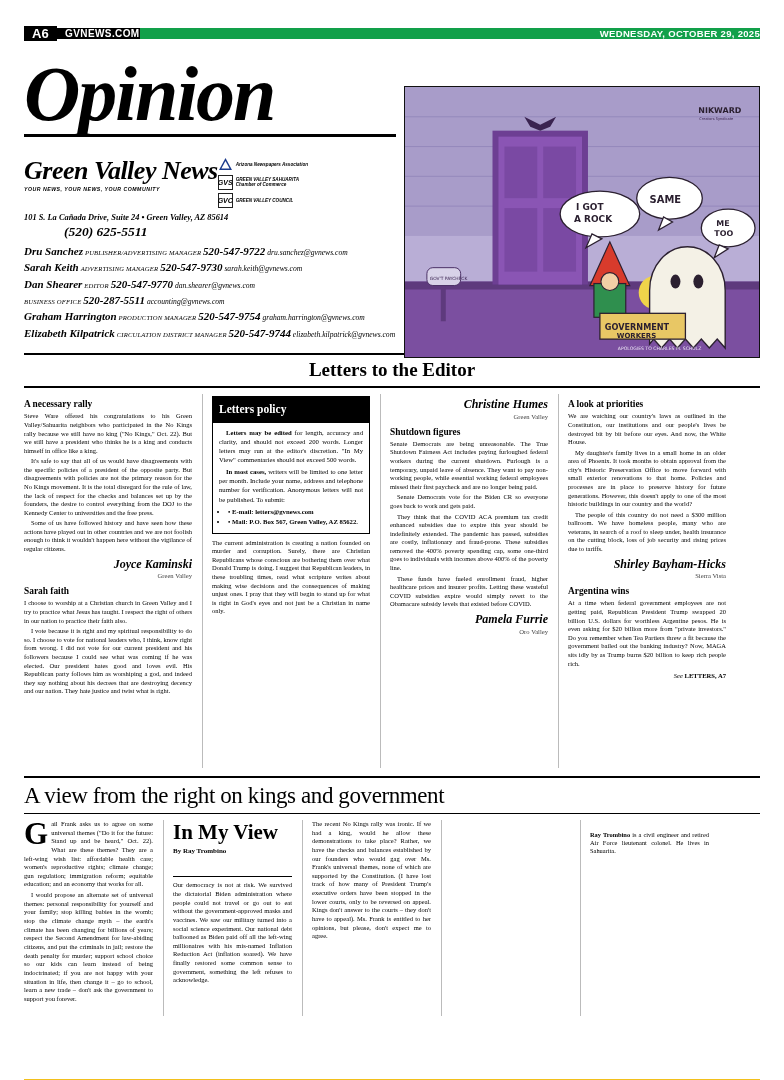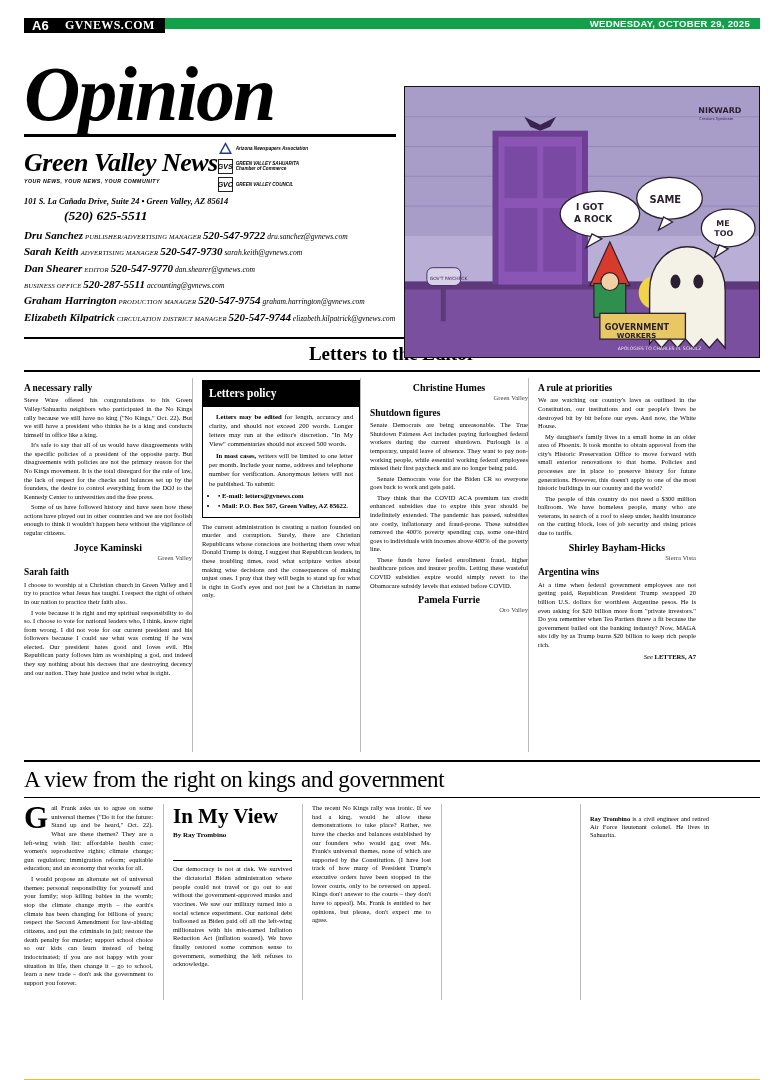--- a/index.html
+++ b/index.html
@@ -7,46 +7,45 @@
   body {
     width: 784px; height: 1080px;
     background: #ffffff;
     font-family: "Liberation Serif", serif;
     color: #000;
     overflow: hidden;
   }
   .page { position: relative; width: 784px; height: 1080px; padding: 0; }
 
   
-  .topbar { display:flex; align-items:flex-start; height: 30px; margin: 18px 24px 0 24px; }
+  .topbar { display:flex; align-items:center; height: 30px; margin: 18px 24px 0 24px; }
   .topbar-left {
     background:#000; color:#fff; display:flex; align-items:center;
     padding: 0 8px; font-family:"Liberation Sans", sans-serif;
   }
   .topbar-folio { font-weight:bold; font-size: 13px; letter-spacing:.2px; }
   .topbar-site {
-    background:#000; color:#fff; font-family:Liberation Serif, serif;
-    font-size:12px; font-weight:bold; letter-spacing:.4px; display:flex; align-items:center;
-    padding-right: 10px;
+    background:#000; color:#fff; font-family:Liberation Sans, sans-serif;
+    font-size:10px; font-weight:bold; letter-spacing:.4px; display:flex; align-items:center;
   }
   .topbar-right {
     flex:1; background:#12a04a; color:#fff; display:flex; align-items:center; justify-content:flex-end;
-    padding-right: 10px; font-family:"Liberation Sans", sans-serif; font-size:9.5px; font-weight:bold;
+    padding-right: 0; font-family:"Liberation Sans", sans-serif; font-size:9.5px; font-weight:bold;
     letter-spacing:.3px;
   }
 
   
   .mast-wrap { display:flex; margin: 6px 24px 0 24px; }
   .mast-left { width: 372px; font-style: italic; }
   .opinion-title {
     font-family:"Liberation Serif", serif; font-weight:bold; font-size: 78px;
     line-height: .92; letter-spacing:-2px; margin: 4px 0 0 0;
   }
   .rule-thick { border-top: 3px solid #000; margin-top: 4px; }
-  .gvnews-row { display:flex; align-items:center; margin-top:4px; }
+  .gvnews-row { display:flex; align-items:flex-start; margin-top:20px; }
   .gvnews-name {
     font-family:"Liberation Serif", serif; font-weight:bold; font-size: 26px; letter-spacing:-.5px;
     line-height:1.05; flex:1;
   }
   .gvnews-tag { font-size:5.2px; letter-spacing:.5px; font-family:"Liberation Sans",sans-serif;
     font-weight:bold; margin-top:2px; }
   .logos { width: 92px; display:flex; flex-direction:column; gap:3px; align-items:flex-start; }
   .logo-item { display:flex; align-items:center; gap:3px; }
   .logo-badge {
     width:15px; height:15px; border:1px solid #222; display:flex; align-items:center; justify-content:center;
@@ -70,31 +69,31 @@
 
   
   .letters-head {
     margin: 10px 24px 0 24px; border-top:2px solid #000; border-bottom:2px solid #000;
     text-align:center; font-family:"Liberation Serif",serif; font-weight:bold; font-size:19px;
     padding: 4px 0 5px 0;
   }
 
   
   .cols {
-    margin: 6px 24px 0 24px; display:flex; gap: 0; height: 374px; overflow:hidden;
+    margin: 6px 24px 0 24px; display:flex; gap: 10px; height: 374px; overflow:hidden;
   }
   .col { width: 168px; font-size:6.5px; line-height:1.32; text-align:justify; position:relative; }
   .col + .col { border-left: .6px solid #bbb; padding-left: 9px; }
   .col p { margin: 0 0 2px 0; text-indent: 7px; }
   .col p.first { text-indent:0; }
   h3.sub {
     font-family:"Liberation Serif",serif; font-weight:bold; font-size: 9.4px; margin: 5px 0 3px 0;
     line-height:1.1;
   }
-  .sig { text-align:center; font-weight:bold; font-size:10px; margin-top:3px; }
+  .sig { text-align:right; font-weight:bold; font-size:12px; margin-top:3px;font-style:italic; }
   .sig-city { text-align:right; font-size:6.6px; color:#444; margin-bottom:3px; }
   .seemore { text-align:right; font-size:6.6px; font-style:italic; margin-top:4px; }
   .seemore b { font-style:normal; }
 
   
   .policy {
     border:1px solid #000; margin: 2px 0 5px 0;
   }
   .policy-head {
     background:#000; color:#fff; font-weight:bold; font-size:11.5px; padding:5px 6px 6px 6px;
@@ -337,21 +336,21 @@
       <h3 class="sub">Shutdown figures</h3>
       <p class="first">Senate Democrats are being unreasonable. The True Shutdown Fairness Act includes paying furloughed federal workers during the current shutdown. Furlough is a temporary, unpaid leave of absence. They want to pay non-working people, while essential working federal employees missed their first paycheck and are no longer being paid.</p>
       <p>Senate Democrats vote for the Biden CR so everyone goes back to work and gets paid.</p>
       <p>They think that the COVID ACA premium tax credit enhanced subsidies due to expire this year should be indefinitely extended. The pandemic has passed, subsidies are costly, inflationary and fraud-prone. These subsidies removed the 400% poverty spending cap, some one-third goes to individuals with incomes above 400% of the poverty line.</p>
       <p>These funds have fueled enrollment fraud, higher healthcare prices and insurer profits. Letting these wasteful COVID subsidies expire would simply revert to the Obamacare subsidy levels that existed before COVID.</p>
       <div class="sig">Pamela Furrie</div>
       <div class="sig-city">Oro Valley</div>
     </div>
 
     <div class="col">
-      <h3 class="sub">A rule at priorities</h3>
+      <h3 class="sub">A look at priorities</h3>
       <p class="first">We are watching our country's laws as outlined in the Constitution, our institutions and our people's lives be destroyed bit by bit before our eyes. And now, the White House.</p>
       <p>My daughter's family lives in a small home in an older area of Phoenix. It took months to obtain approval from the city's Historic Preservation Office to move forward with small exterior renovations to that home. Policies and processes are in place to preserve history for future generations. However, this doesn't apply to one of the most historic buildings in our country and the world?</p>
       <p>The people of this country do not need a $300 million ballroom. We have homeless people, many who are veterans, in search of a roof to sleep under, health insurance on the cutting block, loss of job security and rising prices due to tariffs.</p>
       <div class="sig">Shirley Bayham-Hicks</div>
       <div class="sig-city">Sierra Vista</div>
 
       <h3 class="sub">Argentina wins</h3>
       <p class="first">At a time when federal government employees are not getting paid, Republican President Trump swapped 20 billion U.S. dollars for worthless Argentine pesos. He is even asking for $20 billion more from "private investors." Do you remember when Tea Partiers threw a fit because the government bailed out the banking industry? Now, MAGA sits idly by as Trump burns $20 billion to keep rich people rich.</p>
 
       <div class="seemore">

